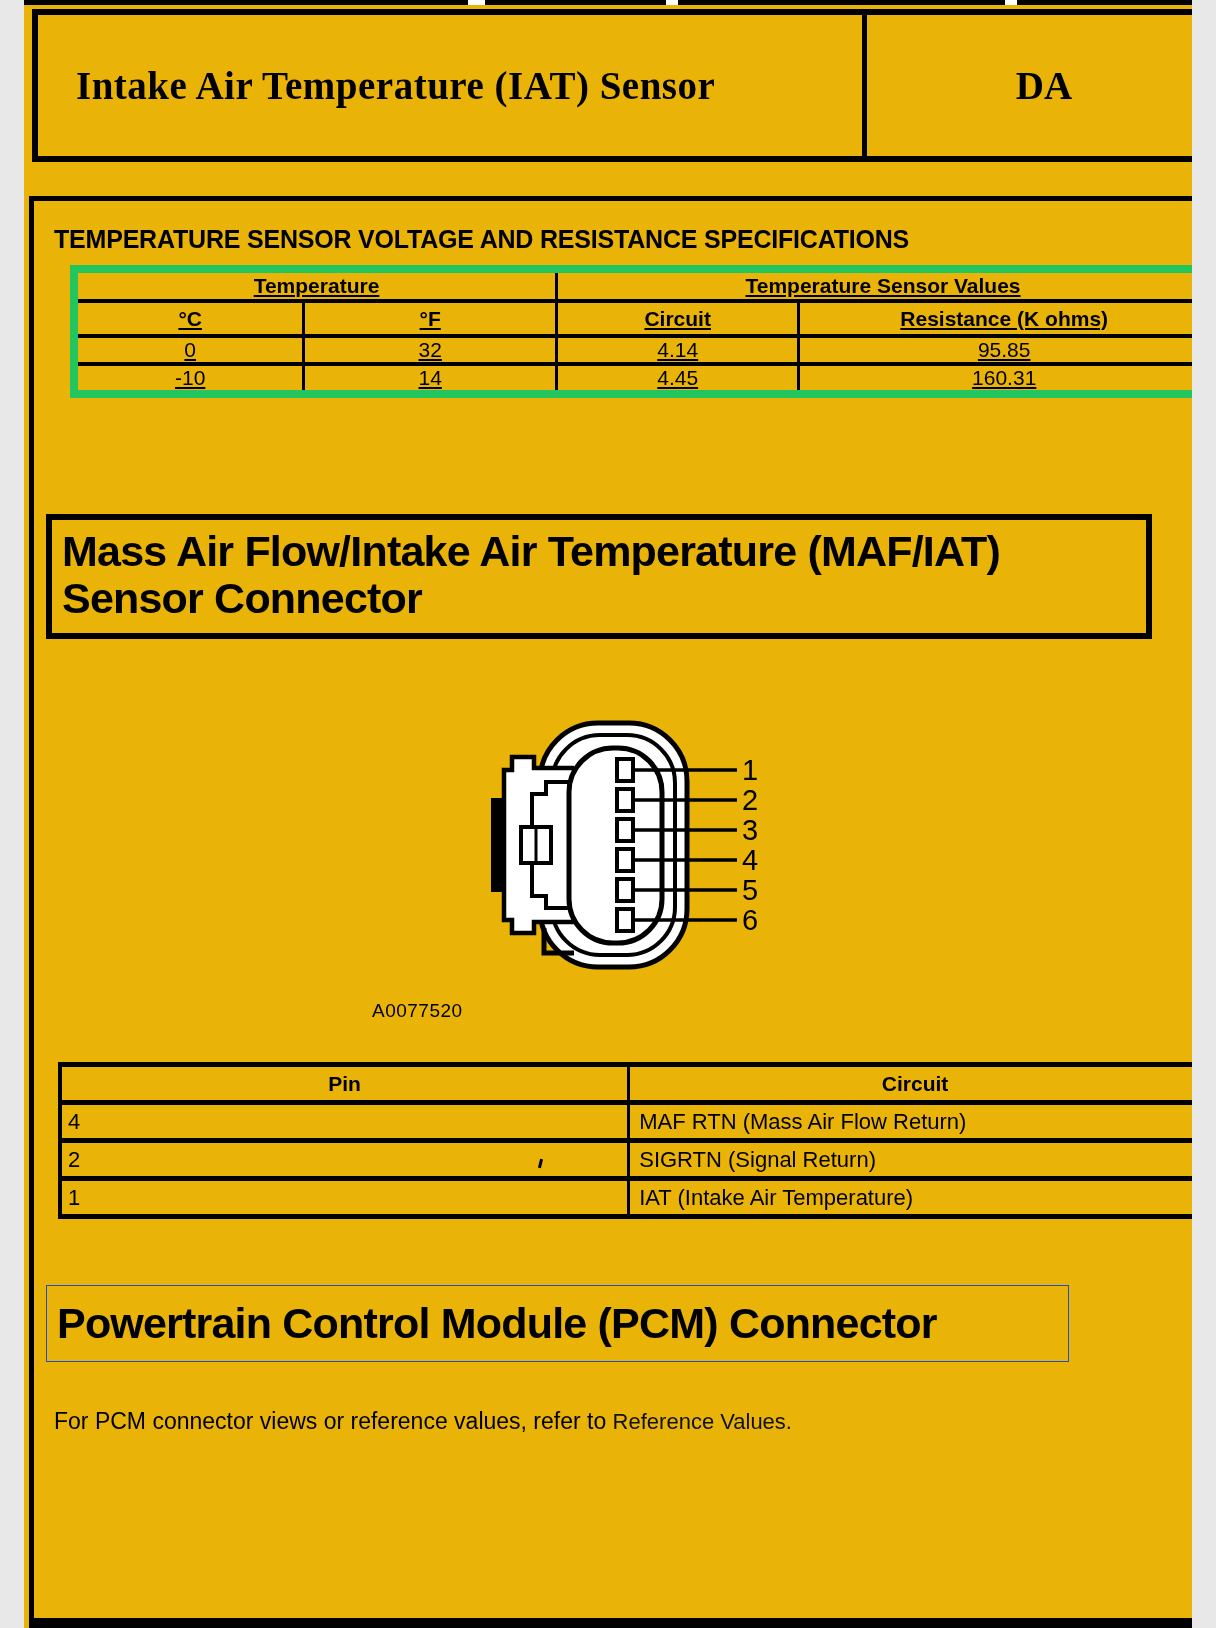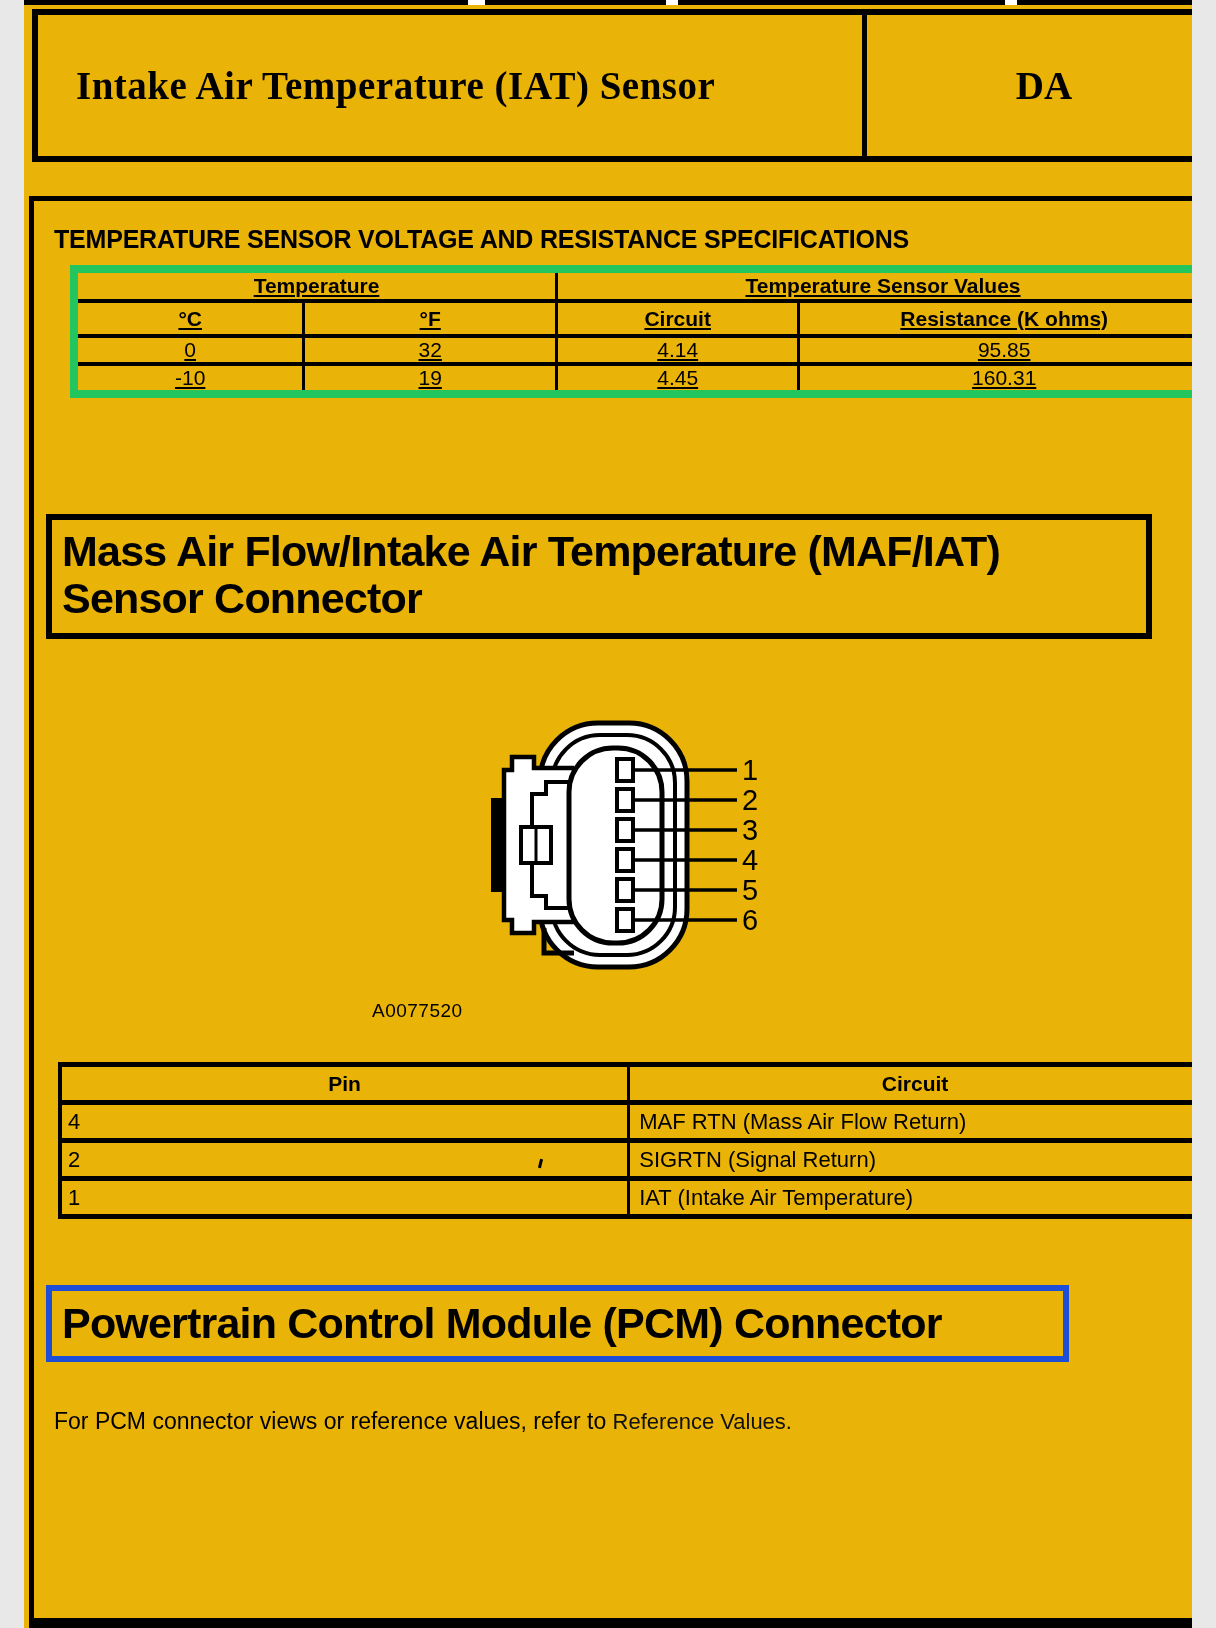--- a/index.html
+++ b/index.html
@@ -79,21 +79,21 @@
   .pin-table td{text-align:left;font-size:22px;}
   .pin-table td.pin-cell{padding-left:6px;}
   .pin-table td.circuit-cell{padding-left:9px;}
   .scratch-mark{
     left:505px;top:958px;width:3px;height:9px;background:#000;
     transform:rotate(14deg);
   }
   
   .pcm-heading-box{
     left:12px;top:1084px;width:1023px;height:77px;
-    border:6px solid #1d4ed8;box-sizing:border-box;
+    border:1px solid #1d4ed8;box-sizing:border-box;
     display:flex;align-items:center;padding-left:10px;white-space:nowrap;
   }
   .pcm-heading-box span{font-weight:bold;font-size:43px;letter-spacing:-0.8px;}
   
   .pcm-paragraph{left:20px;top:1207px;font-size:23px;white-space:nowrap;}
   .pcm-paragraph .xref{font-size:22px;color:#111;}
 </style>
 </head>
 <body>
 
@@ -131,21 +131,21 @@
         <th>Resistance (K ohms)</th>
       </tr>
       <tr class="row-data">
         <td>0</td>
         <td>32</td>
         <td>4.14</td>
         <td>95.85</td>
       </tr>
       <tr class="row-data">
         <td>-10</td>
-        <td>19</td>
+        <td>14</td>
         <td>4.45</td>
         <td>160.31</td>
       </tr>
     </tbody>
       </table>
 
     <div class="maf-heading-box">
       <div>Mass Air Flow/Intake Air Temperature (MAF/IAT)</div>
       <div>Sensor Connector</div>
     </div>

